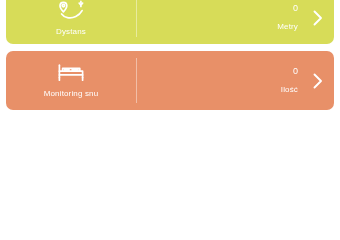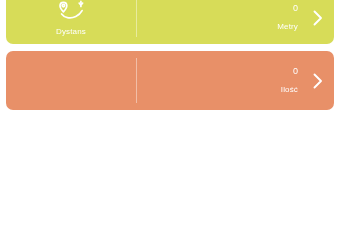--- a/index.html
+++ b/index.html
@@ -146,20 +146,36 @@
         <span class="tile-unit">Metry</span>
       </div>
       <span class="chevron">
         <svg width="12" height="18" viewBox="0 0 12 18">
           <path d="M2.5 2.5L9 9l-6.5 6.5" fill="none" stroke="#ffffff" stroke-width="1.9" stroke-linecap="round" stroke-linejoin="round"></path>
         </svg>
       </span>
     </div>
 
     <div class="tile tile-sleep" style="background:#e89068;">
+      <div class="tile-left">
+        <span class="tile-icon">
+          <svg width="30" height="22" viewBox="0 0 30 22">
+            <g stroke="#ffffff" stroke-width="1.7" stroke-linecap="round" stroke-linejoin="round" fill="none">
+              <path d="M3.4 3.2v12.4"></path>
+              <path d="M3.4 9.2h23.2v6.4"></path>
+              <path d="M3.4 12.9h23.2"></path>
+              <path d="M6.6 9.2V6.4h17.2v2.8"></path>
+              <path d="M3.4 15.6v2.6M26.6 15.6v2.6"></path>
+            </g>
+            <rect x="7.6" y="6.6" width="6.2" height="2.3" fill="#ffffff"></rect>
+            <rect x="15.4" y="6.6" width="7.4" height="2.3" fill="#ffffff"></rect>
+          </svg>
+        </span>
+        <span class="tile-label">Monitoring snu</span>
+      </div>
       <div class="divider"></div>
       <div class="tile-right">
         <span class="tile-value">0</span>
         <span class="tile-unit">Ilość</span>
       </div>
       <span class="chevron">
         <svg width="12" height="18" viewBox="0 0 12 18">
           <path d="M2.5 2.5L9 9l-6.5 6.5" fill="none" stroke="#ffffff" stroke-width="1.9" stroke-linecap="round" stroke-linejoin="round"></path>
         </svg>
       </span>

